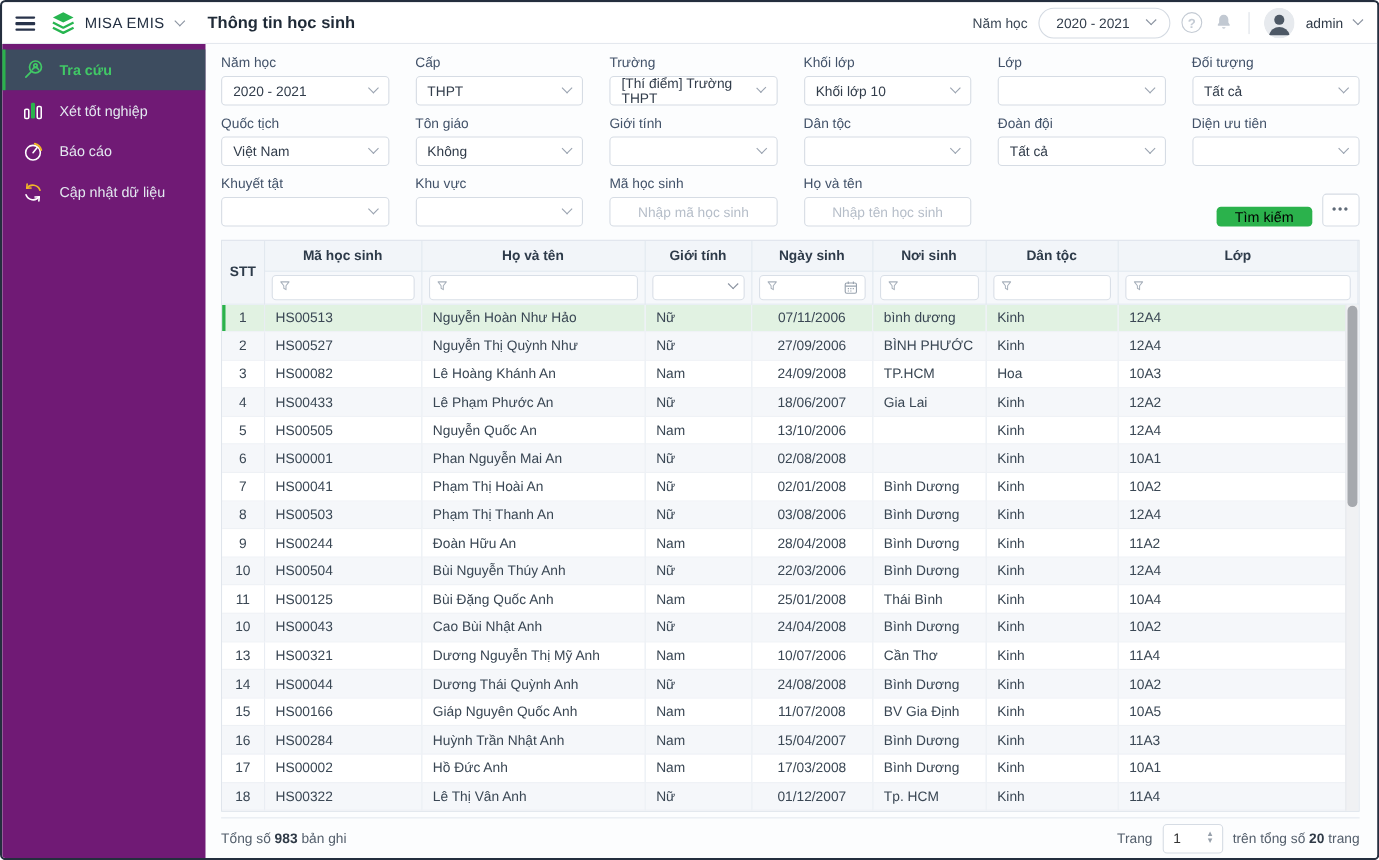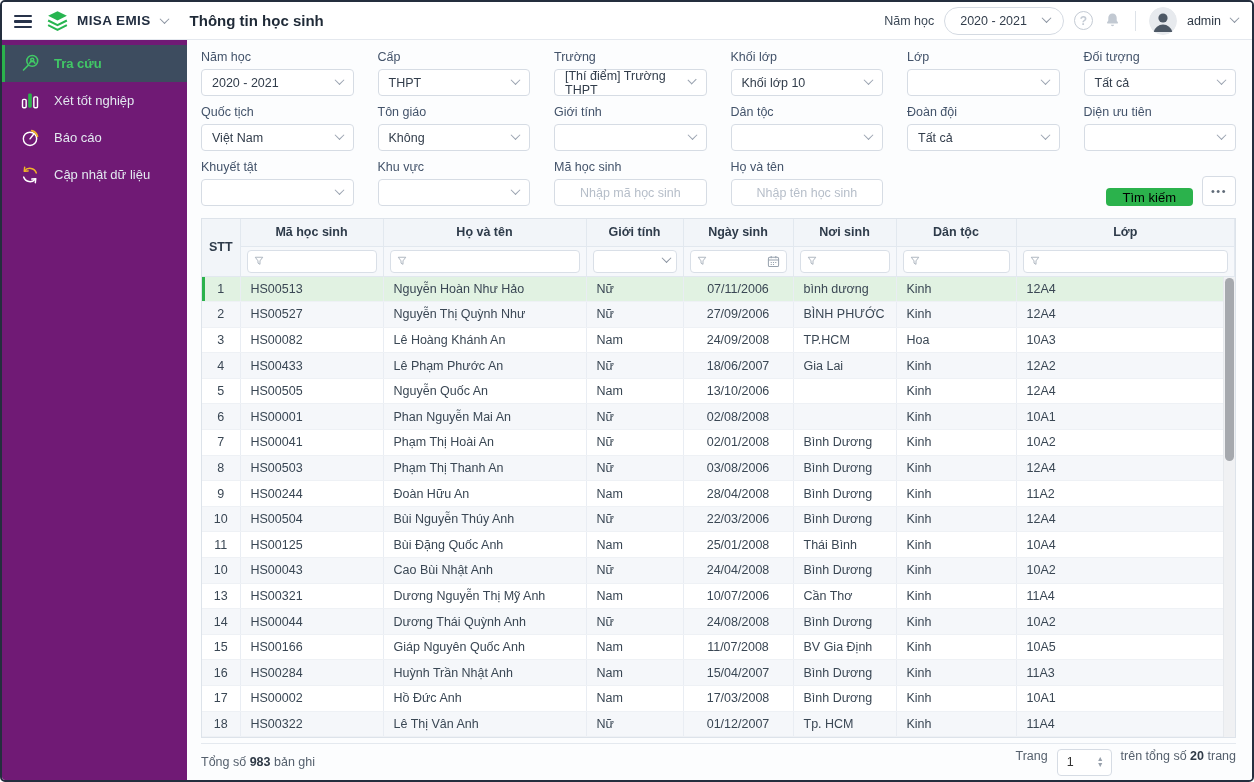--- a/index.html
+++ b/index.html
@@ -8,21 +8,21 @@
     width:1254px; height:782px; border:2px solid #242e3e; border-radius:5px;
     display:flex; flex-direction:column; overflow:hidden; background:#fff;
     font-family:"Liberation Sans","DejaVu Sans",sans-serif;
   }
   
   .topbar { flex:0 0 38px; display:flex; align-items:center; padding:0 14px 0 12px;
     background:#fff; border-bottom:1px solid #e4e8ee; }
   .hamburger { cursor:pointer; margin-top:2px; }
   .hamburger i { display:block; width:18px; height:2.4px; background:#28334a; margin:3.2px 0; border-radius:1px; }
   .logo { margin-left:13px; display:flex; align-items:center; }
-  .logo-text { font-weight:700; color:#222e40; font-size:13.5px; letter-spacing:.4px; margin-left:7px; }
+  .logo-text { font-weight:400; color:#222e40; font-size:13.5px; letter-spacing:.4px; margin-left:7px; }
   .chev { display:inline-block; width:7px; height:7px; border-right:1.6px solid #8a93a0;
     border-bottom:1.6px solid #8a93a0; transform:rotate(45deg) translate(-1px,-1px); }
   .logo-chev { margin-left:10px; }
   .page-title { font-size:15px; font-weight:700; color:#1f2a37; margin:0 0 0 22px; }
   .top-right { margin-left:auto; display:flex; align-items:center; gap:10px; }
   .year-lbl { font-size:12.5px; color:#3c4856; }
   .year-pill { display:flex; align-items:center; gap:16px; border:1px solid #d4dae2; border-radius:15px;
     background:#fff; height:28px; padding:0 13px 0 15px; font-size:12.5px; color:#323d4b; cursor:pointer; }
   .help-ic { width:19px; height:19px; border:1.8px solid #c4cbd4; border-radius:50%; color:#c4cbd4;
     font-weight:700; font-size:12px; display:flex; align-items:center; justify-content:center; cursor:pointer; }
@@ -70,21 +70,21 @@
   tbody tr.selected td:first-child { box-shadow:inset 3px 0 0 var(--accent,#2bb24c); }
   td.ctr { text-align:center; padding:0 4px; }
   .vscroll { position:absolute; top:58px; right:0; bottom:0; width:12px; background:#f0f1f3;
     border-left:1px solid #e6e9ed; }
   .vthumb { position:absolute; top:1px; right:1.5px; width:9px; height:183px; background:#a6a9ae;
     border-radius:5px; cursor:grab; }
   
   .footer { margin-top:auto; flex:0 0 37px; display:flex; align-items:center; border-top:1px solid #e4e9ef;
     font-size:12.5px; color:#55606d; background:#fcfdfe; }
   .footer b { color:#2f3a47; }
-  .footer-right { margin-left:auto; display:flex; }
+  .footer-right { margin-left:auto; display:flex; align-items:center; }
   .pagebox { display:inline-flex; align-items:center; border:1px solid #d6dce4; border-radius:4px;
     height:27px; margin:0 9px; background:#fff; }
   .pagebox input { width:32px; border:none; outline:none; padding-left:9px; font-size:12.5px;
     color:#333; font-family:inherit; background:transparent; }
   .spin { display:flex; flex-direction:column; padding:0 7px; gap:0; cursor:pointer; }
   .spin span { font-size:7px; line-height:6px; color:#97a0ab; }
 </style>
 </head>
 <body>
 

